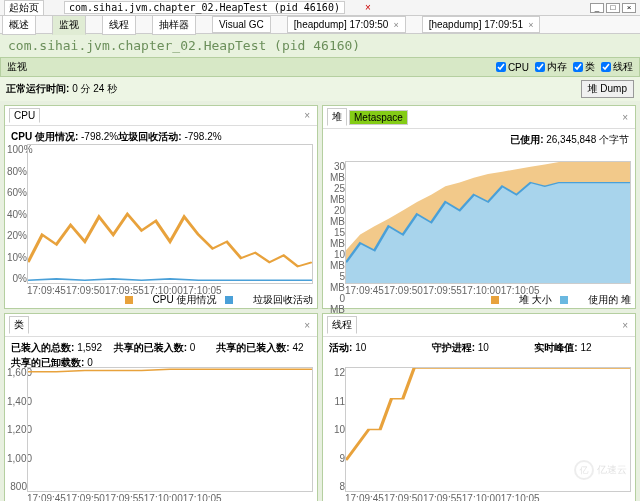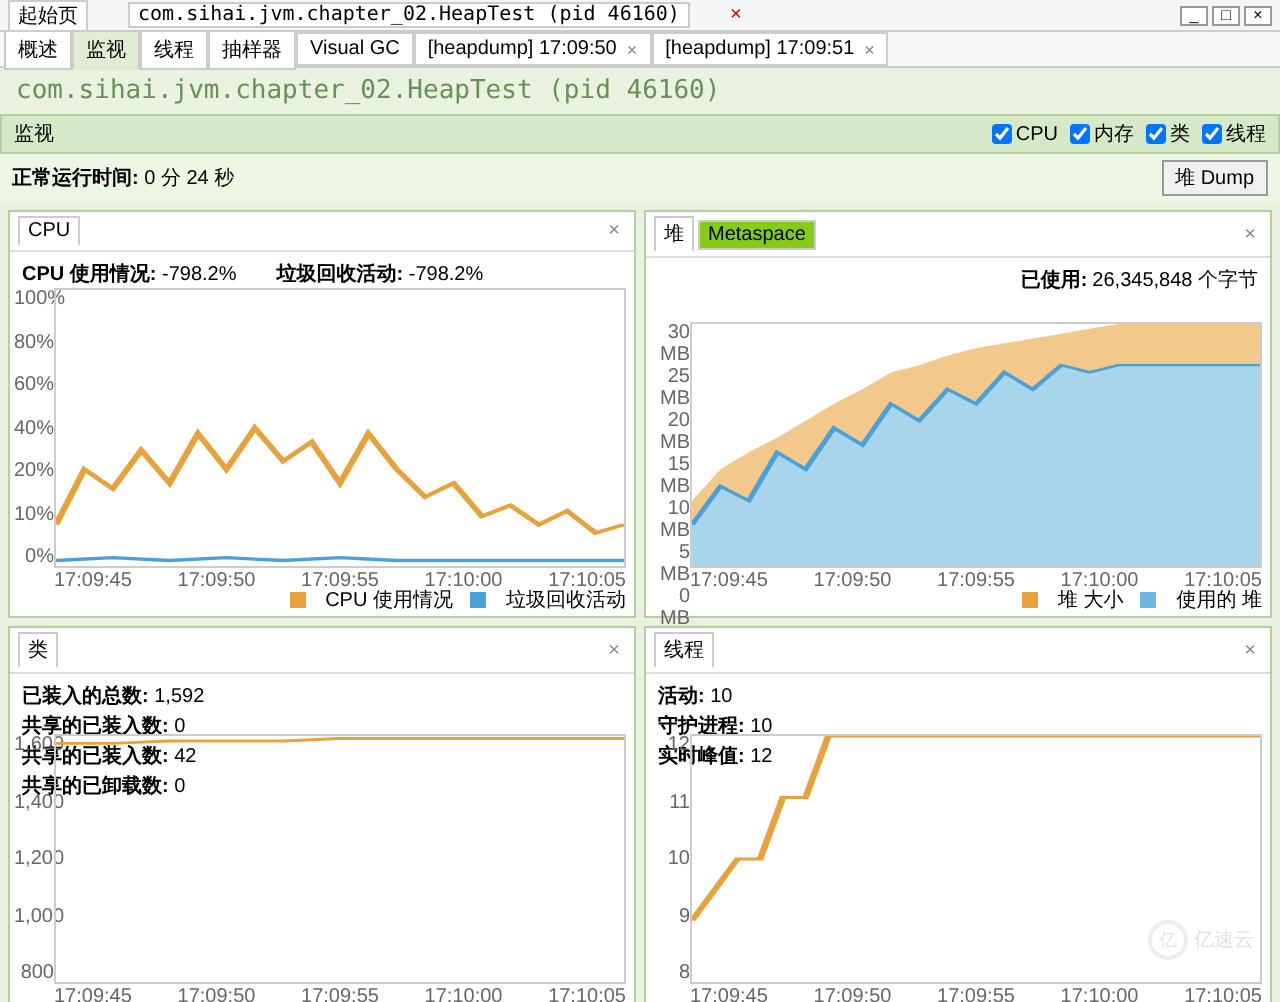--- a/index.html
+++ b/index.html
@@ -1,51 +1,51 @@
 <!DOCTYPE html>
 <html><head>
 <meta charset="utf-8">
 <style>
 *{margin:0;padding:0;box-sizing:border-box;font-family:"Microsoft YaHei",SimSun,Arial,sans-serif;font-size:10px}
 body{background:#e8f0e0;width:640px;height:501px;overflow:hidden}
 .winbar{height:16px;background:#f5f5f5;border-bottom:1px solid #ccc;display:flex;align-items:center;padding:0 4px}
 .winbar .left{display:flex;gap:20px;align-items:center}
 .winbar .winbtns{margin-left:auto;display:flex;gap:2px}
 .winbar .winbtns span{width:14px;height:10px;border:1px solid #999;display:inline-block;font-size:8px;text-align:center;line-height:8px;background:#fff}
-.toolbar{height:18px;background:#f8f8f8;border-bottom:1px solid #ccc;display:flex;align-items:center;padding:0 2px;gap:0}
+.toolbar{height:18px;background:#f8f8f8;border-bottom:1px solid #ccc;display:flex;align-items:center;padding:0 2px;gap:16px}
 .tab{padding:2px 6px;border:1px solid #ccc;background:#fff;display:flex;align-items:center;gap:2px;cursor:pointer;font-size:10px}
 .tab.active{background:#e0ecd4;border-bottom-color:#e0ecd4}
 .tab .x{margin-left:3px;color:#888;font-size:9px}
 .main-title{padding:4px 8px;color:#6b8f5a;font-size:13px;font-family:monospace;background:#e8f2de}
 .section-hdr{background:#d7e8c6;border:1px solid #b5cfa0;padding:2px 6px;display:flex;align-items:center;font-size:10px}
 .section-hdr .right{margin-left:auto;display:flex;gap:6px;align-items:center}
 .chk{display:flex;align-items:center;gap:2px}
 .chk input{width:10px;height:10px}
 .info-row{background:#edf5e4;padding:3px 6px;font-size:10px;display:flex;align-items:center}
 .info-row .btns{margin-left:auto;display:flex;gap:4px}
 .btn{padding:1px 6px;border:1px solid #999;background:#f0f0f0;font-size:10px;cursor:pointer}
 .quad{display:grid;grid-template-columns:1fr 1fr;grid-template-rows:1fr 1fr;gap:4px;padding:4px;height:420px}
 .panel{border:1px solid #b5cfa0;background:#fff;display:flex;flex-direction:column;position:relative}
 .panel-hdr{background:#fff;border-bottom:1px solid #ddd;padding:2px 4px;display:flex;align-items:center;font-size:10px}
 .panel-hdr .pt{border:1px solid #ccc;padding:1px 4px;margin-right:2px;background:#84cc16;cursor:pointer}
 .panel-hdr .pt.active{background:#fff;border-bottom-color:#fff}
 .panel-hdr .close{margin-left:auto;color:#888;cursor:pointer;padding:0 3px}
 .panel-body{flex:1;position:relative;padding:2px}
-.stats{font-size:9px;padding:2px 4px;display:flex;gap:20px}
+.stats{font-size:9px;padding:2px 4px;display:flex;}
 .stats b{font-weight:bold}
 .chart{position:absolute;left:22px;right:4px;top:18px;bottom:24px;border:1px solid #ccc}
 .ylabels{position:absolute;left:2px;top:18px;bottom:24px;width:20px;display:flex;flex-direction:column;justify-content:space-between;font-size:8px;text-align:right;color:#666}
-.xlabels{position:absolute;left:22px;right:4px;bottom:12px;display:flex;justify-content:space-between;font-size:8px;color:#666}
+.xlabels{position:absolute;left:22px;right:4px;bottom:12px;display:flex;justify-content:flex-start;font-size:8px;color:#666}
 .legend{position:absolute;bottom:0;left:0;right:0;text-align:right;font-size:9px;padding:1px 4px}
-.lg{display:inline-flex;align-items:center;gap:10px;margin-left:6px}
+.lg{display:inline-flex;align-items:center;gap:20px;margin-left:6px}
 .lg .sw{width:8px;height:8px;display:inline-block}
 svg.plot{position:absolute;inset:0;width:100%;height:100%}
 .redbox{position:absolute;border:2px solid #d04020;padding:2px 4px;font-size:9px;background:#fff;z-index:5}
 .redbox div{white-space:nowrap}
-.cls-stats{font-size:9px;padding:2px 4px;display:grid;grid-template-columns:1fr;gap:1px 8px}
+.cls-stats{font-size:9px;padding:2px 4px;display:grid;grid-template-columns:1fr 1fr 1fr;gap:1px 8px}
 .watermark{position:absolute;right:8px;bottom:36px;opacity:.25;font-size:14px;color:#888;display:flex;align-items:center;gap:3px;z-index:20}
 .watermark .circ{width:20px;height:20px;border:2px solid #bbb;border-radius:50%;display:inline-flex;align-items:center;justify-content:center;font-size:9px}
 </style>
 </head>
 <body>
 
 <div class="winbar">
   <div class="left">
     <span style="border:1px solid #ccc;padding:0 4px;background:#fff">起始页</span>
     <span style="border:1px solid #ccc;padding:0 4px;background:#fff;font-family:monospace">com.sihai.jvm.chapter_02.HeapTest (pid 46160)</span>

